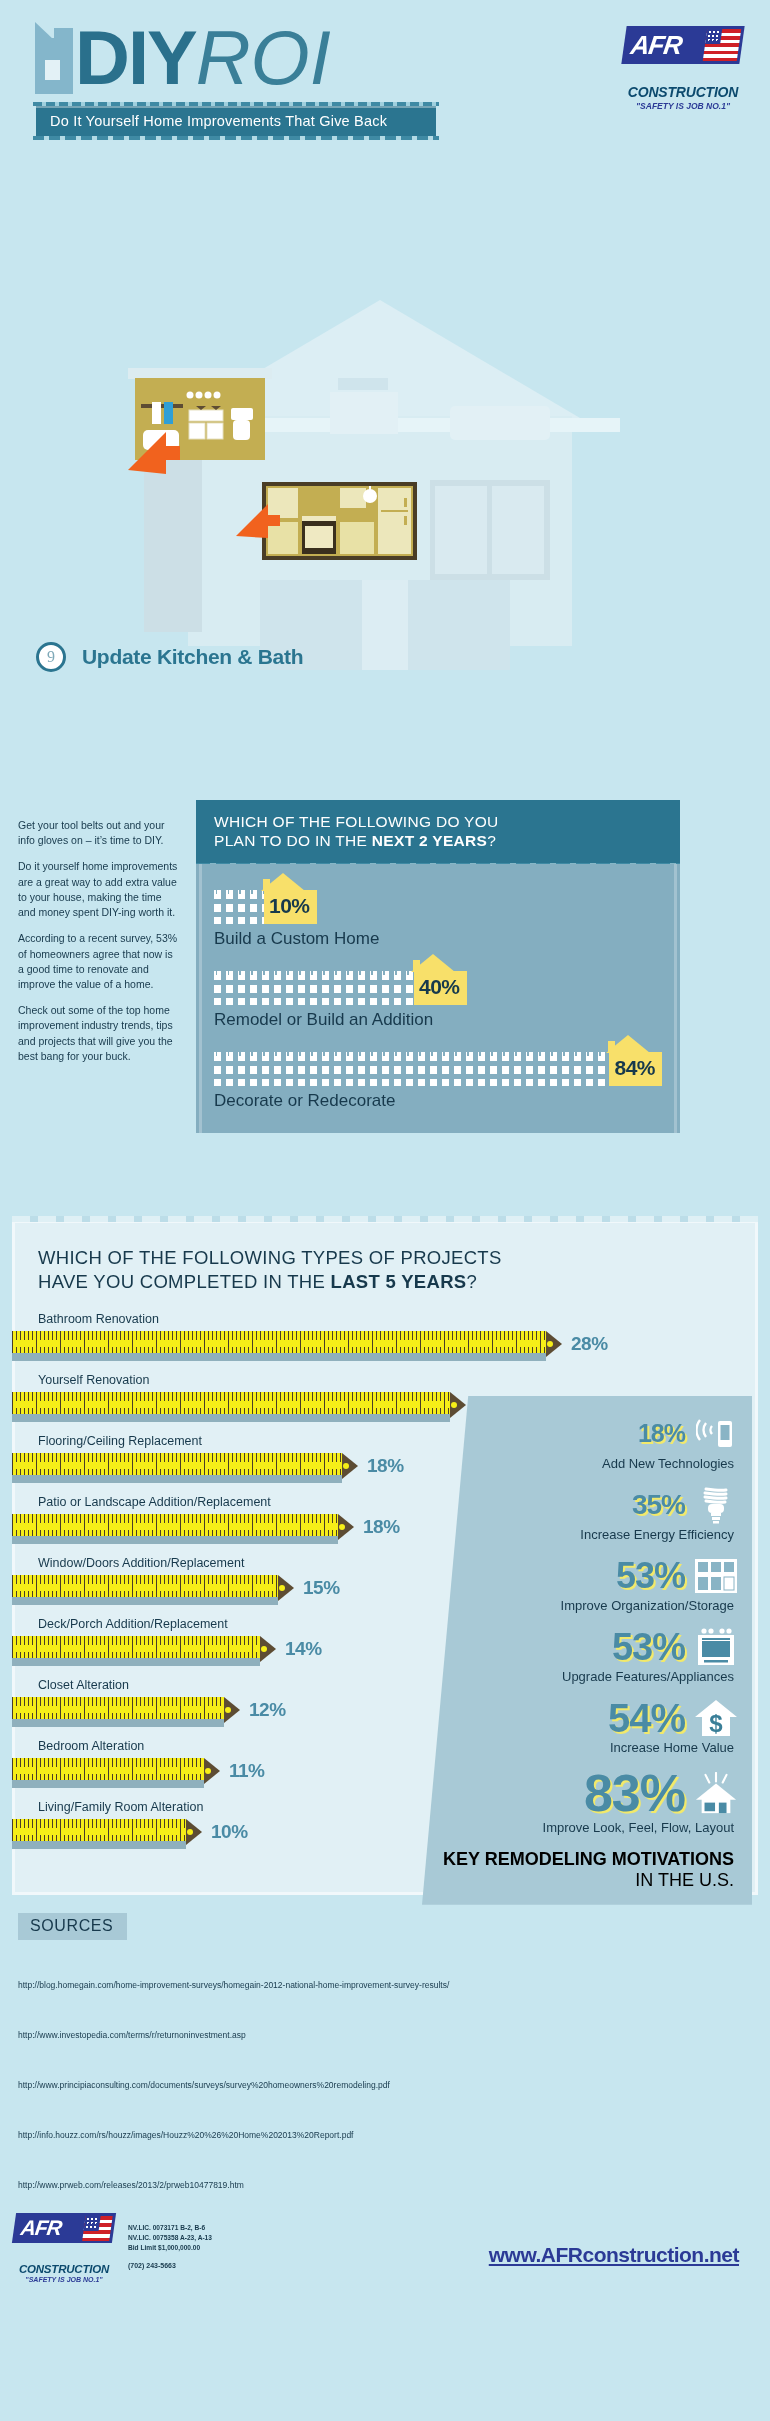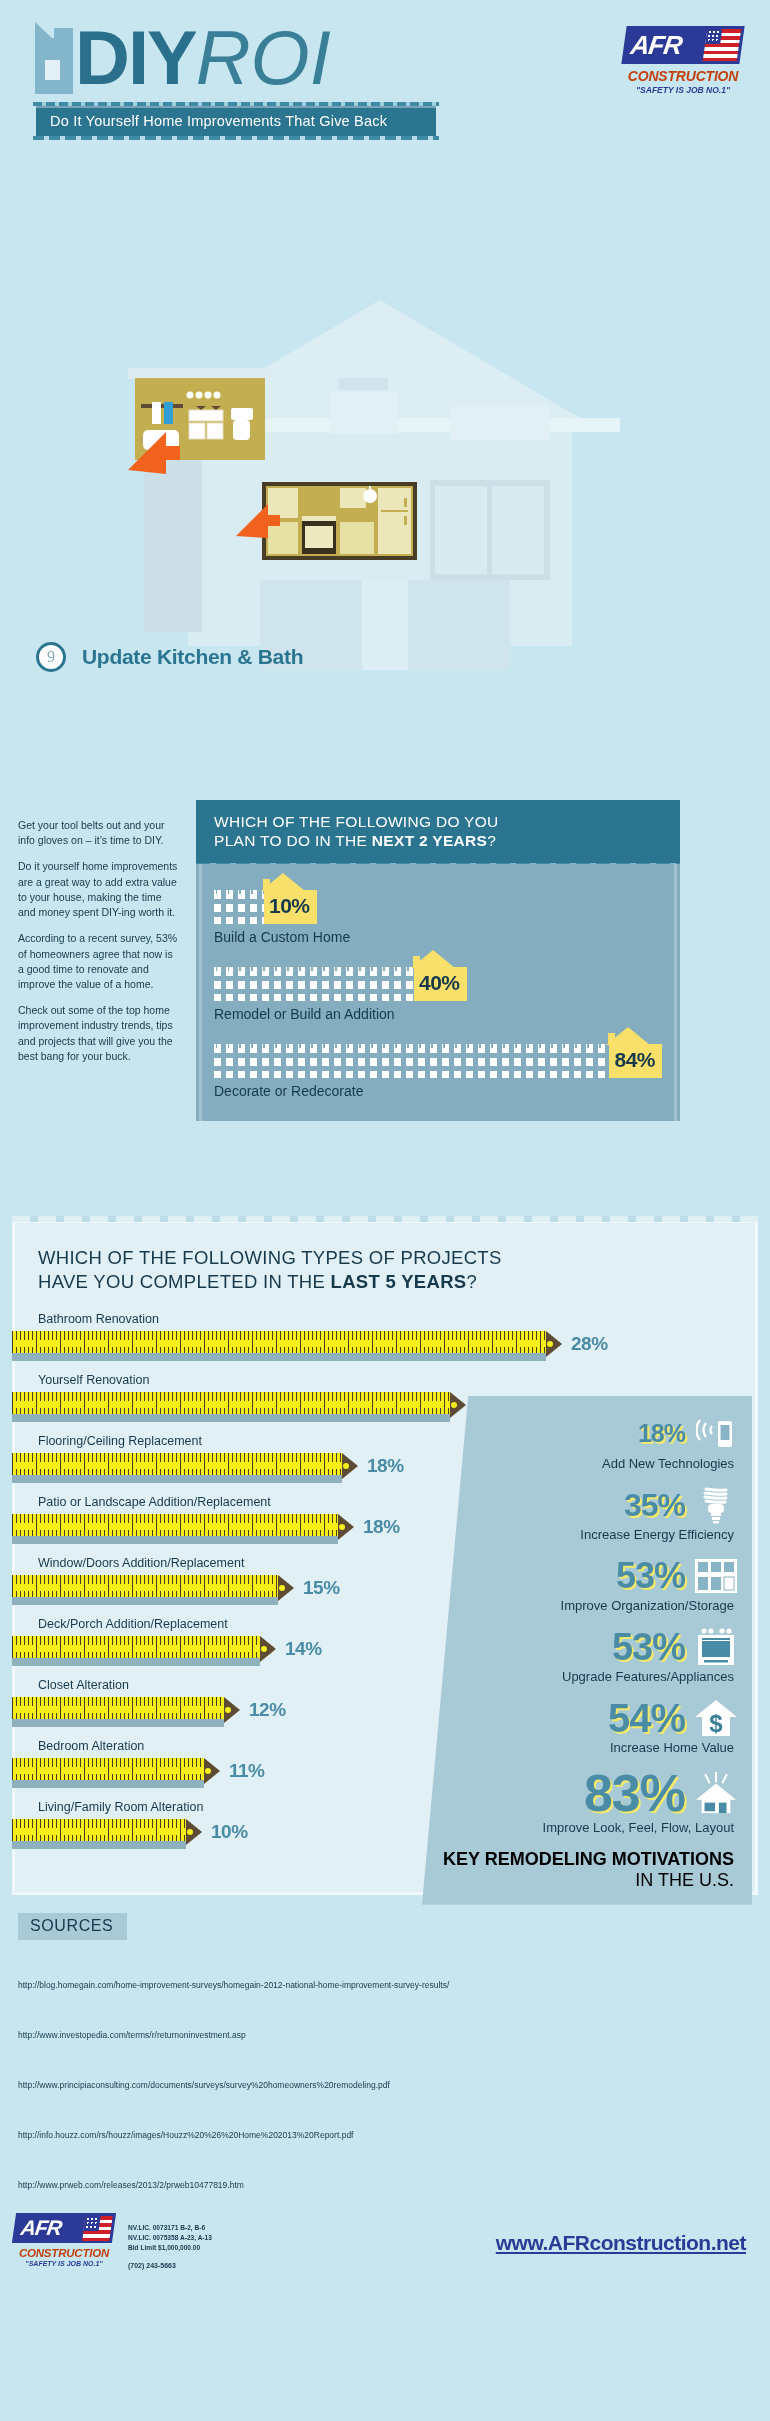--- a/index.html
+++ b/index.html
@@ -36,21 +36,21 @@
         background:
           radial-gradient(circle 1px at 2px 2px,#fff 99%,transparent 0),
           radial-gradient(circle 1px at 6px 2px,#fff 99%,transparent 0),
           radial-gradient(circle 1px at 10px 2px,#fff 99%,transparent 0),
           radial-gradient(circle 1px at 2px 6px,#fff 99%,transparent 0),
           radial-gradient(circle 1px at 6px 6px,#fff 99%,transparent 0),
           radial-gradient(circle 1px at 10px 6px,#fff 99%,transparent 0),
           radial-gradient(circle 1px at 2px 10px,#fff 99%,transparent 0),
           radial-gradient(circle 1px at 6px 10px,#fff 99%,transparent 0),
           radial-gradient(circle 1px at 10px 10px,#fff 99%,transparent 0);}
-  .afr-sub  { color:#c2410c; font-size:14px; font-weight:bold; font-style:italic; margin-top:4px; letter-spacing:-.2px;}
+  .afr-sub  { color:#0c4a6e; font-size:14px; font-weight:bold; font-style:italic; margin-top:20px; letter-spacing:-.2px;}
   .afr-tag  { color:#2b3a96; font-size:8.5px; font-weight:bold; font-style:italic; margin-top:1px;}
 
   .subtitle-banner {
     position: absolute; left: 36px; top: 106px; width: 400px; height: 30px;
     background: #2b7590; color:#fff; display:flex; align-items:center; padding-left:14px;
     font-size: 14.5px; letter-spacing:.2px;
     box-shadow: 0 2px 0 rgba(255,255,255,.35) inset;
   }
   .subtitle-banner::before{content:"";position:absolute;left:-3px;top:-4px;right:-3px;height:4px;
         background:repeating-linear-gradient(to right,#3f8aa4 0 9px,#9fd0de 9px 13px);}
@@ -114,21 +114,21 @@
   }
   .fence .rail1{position:absolute;left:0;bottom:20px;height:5px;width:100%;background:#84aec0;}
   .fence .rail2{position:absolute;left:0;bottom:7px;height:5px;width:100%;background:#84aec0;}
   .fence .top-cut{position:absolute;left:0;top:0;height:4px;width:100%;
         background:repeating-linear-gradient(to right,transparent 0 1.5px,#84aec0 1.5px 3px,transparent 3px 7px,#84aec0 7px 12px);}
   .pct-tag { position:relative; background:#f8e06a; color:#17394c; font-size:21px; font-weight:bold;
         padding:2px 7px 3px 5px; height:34px; display:flex; align-items:center; letter-spacing:-.5px;}
   .pct-tag .roofcap{position:absolute;left:-3px;top:-17px;width:0;height:0;
         border-left:22px solid transparent;border-right:22px solid transparent;border-bottom:18px solid #f8e06a;}
   .pct-tag .chimcap{position:absolute;left:-1px;top:-11px;width:7px;height:12px;background:#f8e06a;}
-  .slabel { color:#17394c; font-size:14px; margin-top:5px; }
+  .slabel { color:#17394c; font-size:17px; margin-top:5px; }
 
   
   #panel5 { position:relative; margin: 0 12px; background:#e1f0f5; padding:26px 0 34px 0;
         box-shadow: 0 0 0 3px rgba(255,255,255,.55) inset; }
   #panel5::before{content:"";position:absolute;left:0;right:0;top:-4px;height:6px;
         background:repeating-linear-gradient(to right,#dff0f5 0 18px,#bcdde8 18px 26px);}
   .p5-title{ color:#17394c; font-size:18.5px; line-height:1.3; padding:0 0 0 26px; letter-spacing:.3px;}
   .p5-title b{font-weight:bold;}
   .bars { position:relative; margin-top:18px; z-index:3;}
   .bar-item { margin-bottom: 14px; }
@@ -170,21 +170,21 @@
 
   #footer{ position:relative; padding: 6px 0 0 14px; display:flex; align-items:flex-start; }
   #footer-logo{ width:100px; text-align:center; }
   #footer-logo .afr-badge{ height:30px; }
   #footer-logo .afr-badge .afr-letters{ font-size:21px; }
   #footer-logo .afr-flag{ width:27px; height:25px; }
   #footer-logo .afr-sub{ font-size:11.5px; }
   #footer-logo .afr-tag{ font-size:7px; }
   .lic{ margin-left:14px; margin-top:10px; color:#17394c; font-size:6.6px; font-weight:bold; line-height:1.5;}
   .phone{ margin-top:8px; font-size:7px; font-weight:bold; }
-  .site{ position:absolute; right:24px; bottom:16px; color:#2b3a96; font-size:21px; font-weight:bold; letter-spacing:-.5px;}
+  .site{ position:absolute; right:31px; bottom:16px; color:#2b3a96; font-size:21px; font-weight:bold; letter-spacing:-.5px;}
 </style>
 </head>
 <body>
 
 <div id="header">
   <div class="logo-wrap">
     <div class="logo-house">
       <div class="roof"></div>
         <div class="chim"></div>
         <div class="body"></div>
@@ -516,21 +516,21 @@
                 <path d="M16 17a6 6 0 0 1 0-8" stroke="#fff" stroke-width="2.4" fill="none"></path>
                 <path d="M10 20a11 11 0 0 1 0-14" stroke="#fff" stroke-width="2.4" fill="none"></path>
                 <path d="M4 23a16 16 0 0 1 0-20" stroke="#fff" stroke-width="2.4" fill="none"></path>
               </svg>
             </span>
           </div>
           <div class="m-cap">Add New Technologies</div>
         </div>
         <div>
           <div class="m-row">
-            <span class="m-pct" style="font-size:32px">35%</span>
+            <span class="m-pct" style="font-size:28px">35%</span>
             <span class="m-icon">
               <svg width="40" height="40" viewBox="0 0 40 40">
                 <path d="M10 4 q14 2 20 1 M9 8 q14 2 21 1 M9 12 q14 2 21 1 M10 16 q13 2 19 1" stroke="#fff" stroke-width="3" fill="none" stroke-linecap="round"></path>
                 <rect x="12" y="19" width="16" height="9" rx="4" fill="#fff"></rect>
                 <rect x="15" y="28" width="10" height="3" fill="#fff"></rect>
                 <rect x="16" y="32" width="8" height="3" fill="#fff"></rect>
                 <rect x="17" y="36" width="6" height="2.5" fill="#fff"></rect>
               </svg>
             </span>
           </div>

